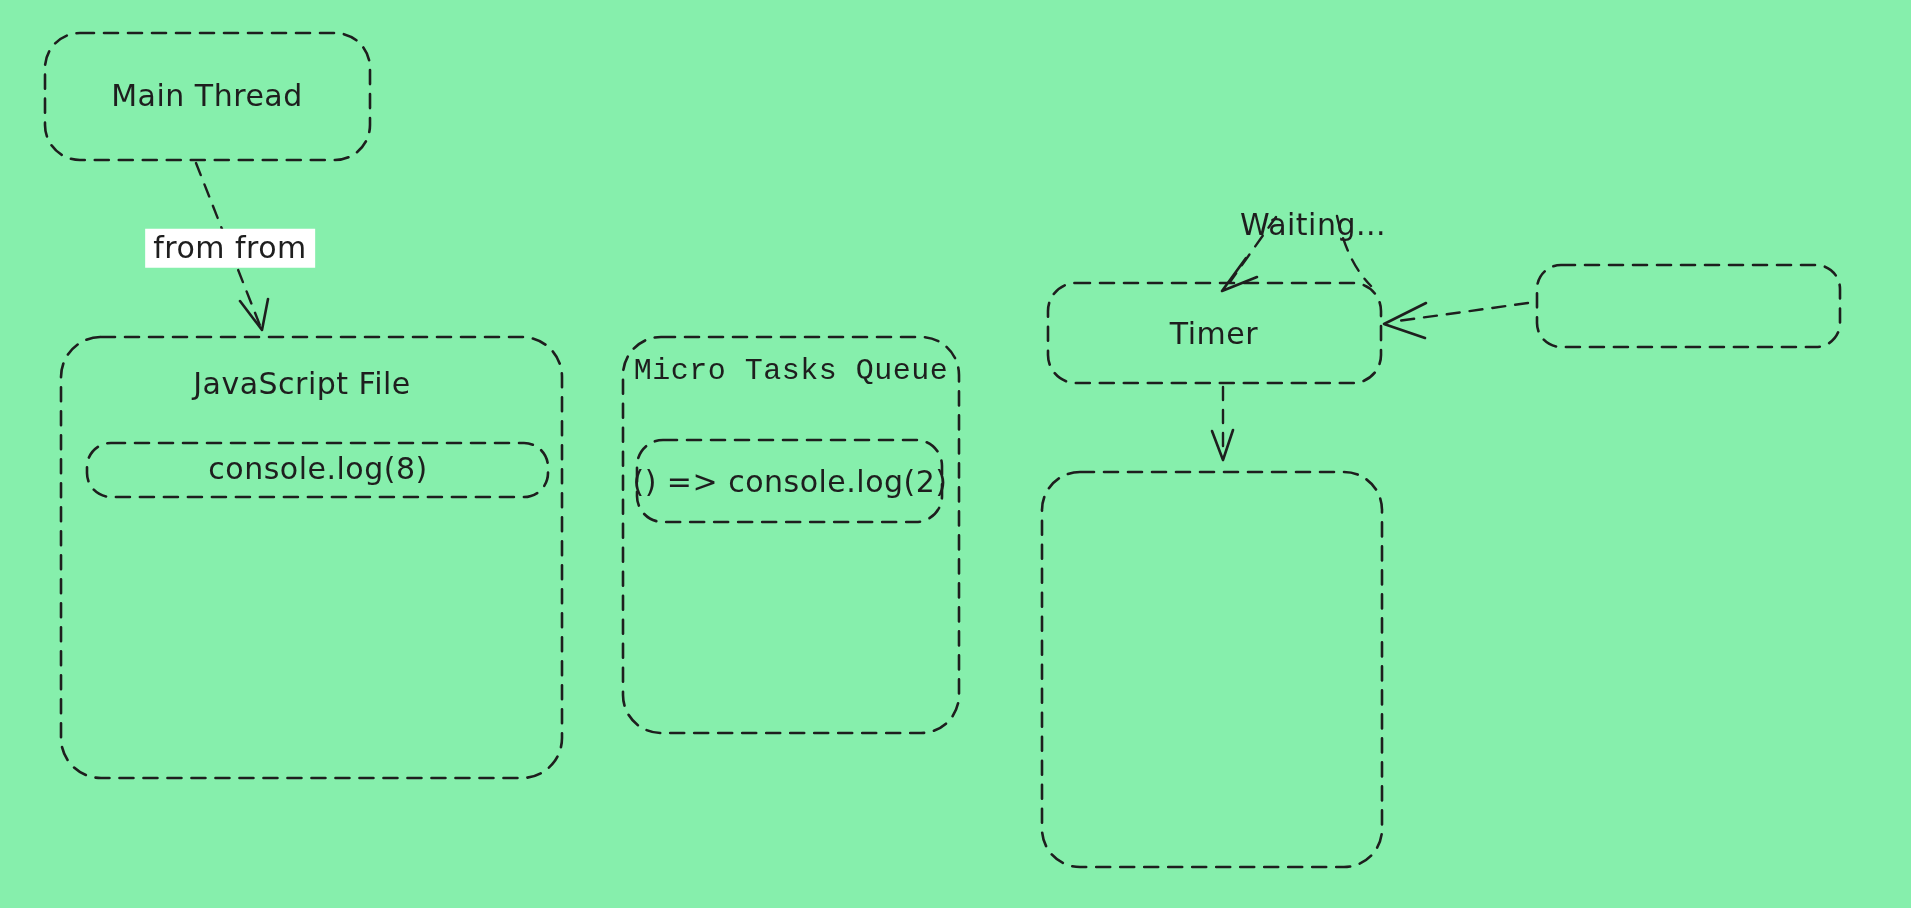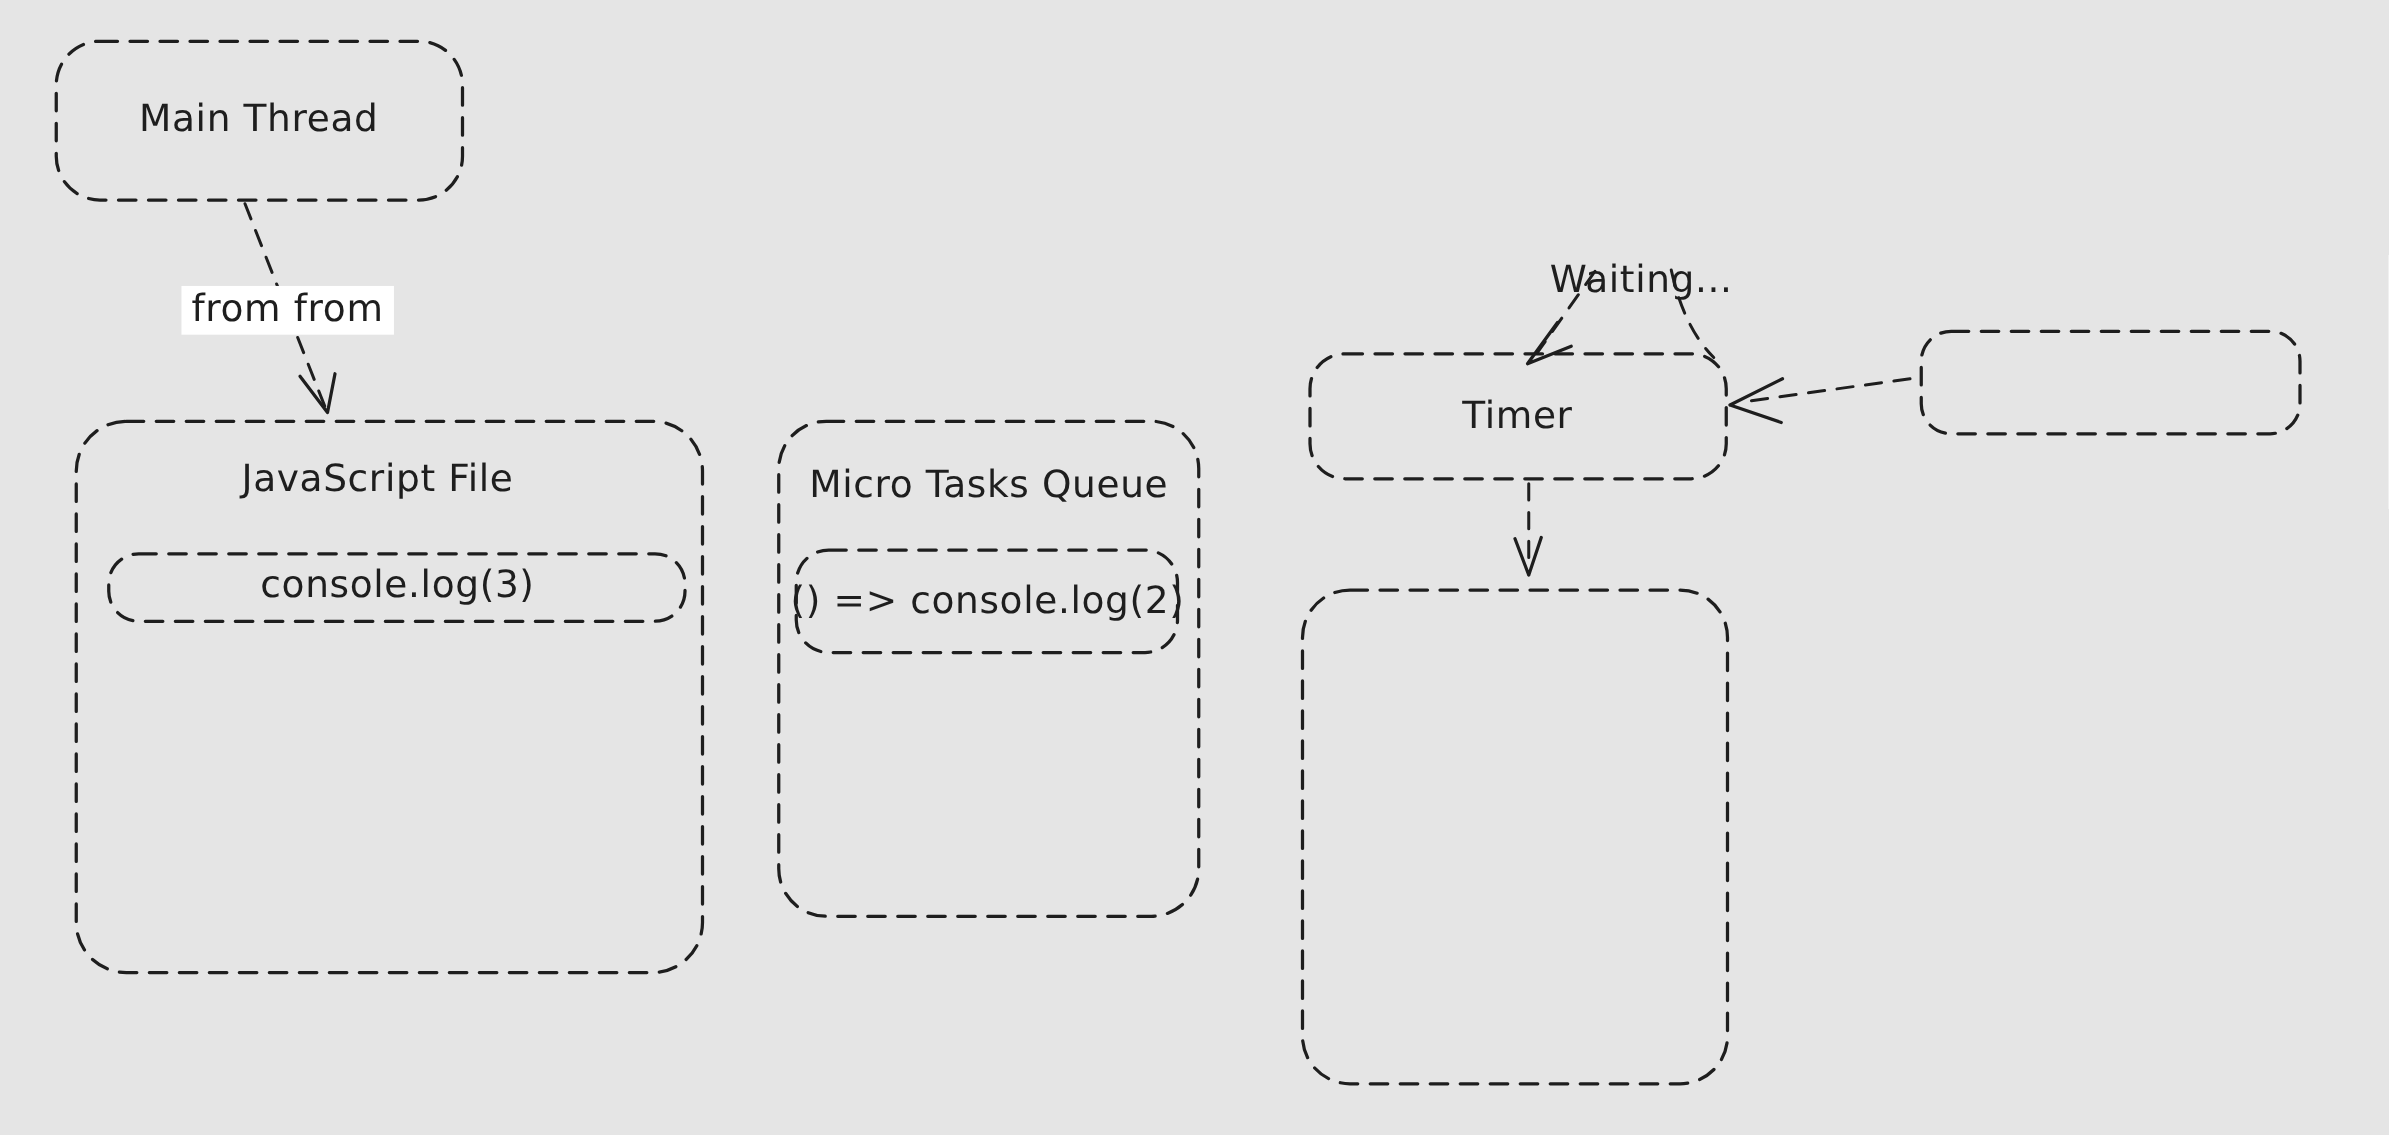--- a/index.html
+++ b/index.html
@@ -4,21 +4,21 @@
 <style>
   html, body {
     margin: 0;
     padding: 0;
     background: #ffffff;
   }
   .canvas {
     position: relative;
     width: 1911px;
     height: 908px;
-    background: #e5e5e5;
+    background: #86efac;
     overflow: hidden;
     font-family: "DejaVu Sans", "Liberation Sans", sans-serif;
   }
   .canvas svg {
     position: absolute;
     left: 0;
     top: 0;
   }
   .shape {
     fill: none;
@@ -48,21 +48,21 @@
     color: #1e1e1e;
     font-size: 30px;
     line-height: 1.15;
     letter-spacing: 0.5px;
   }
   
   .pos-main-thread      { left: 207px;  top: 96px;  }
   .pos-reads-from       { left: 230px;  top: 248px; background: #ffffff; padding: 2px 8px; }
   .pos-javascript-file  { left: 302px;  top: 384px; }
   .pos-console-log-3    { left: 318px;  top: 469px; }
-  .pos-micro-tasks      { left: 791px;  top: 389px; }
+  .pos-micro-tasks      { left: 791px;  top: 371px; font-family: Liberation Mono, monospace; }
   .pos-console-log-2    { left: 790px;  top: 482px; }
   .pos-waiting          { left: 1313px; top: 191px; margin-top: 34px; }
   .pos-timer            { left: 1214px; top: 334px; }
   .pos-macro-tasks      { left: 1212px; top: 521px; }
   .pos-console-log-1    { left: 1688px; top: 307px; }
 </style>
 </head>
 <body>
 
 <div class="canvas">
@@ -97,21 +97,21 @@
       <path class="head" d="M1426,303 L1384,324 M1425,338 L1384,324"></path>
     </g>
   </svg>
 
   <div class="label pos-main-thread">Main Thread</div>
 
   <div class="label pos-reads-from">from from</div>
 
   <div class="label pos-javascript-file">JavaScript File</div>
 
-  <div class="label pos-console-log-3">console.log(3)</div>
+  <div class="label pos-console-log-3">console.log(8)</div>
 
   <div class="label pos-micro-tasks">Micro Tasks Queue</div>
 
   <div class="label pos-console-log-2">() =&gt; console.log(2)</div>
 
   <div class="label pos-waiting">Waiting...</div>
 
   <div class="label pos-timer">Timer</div>
 
 

